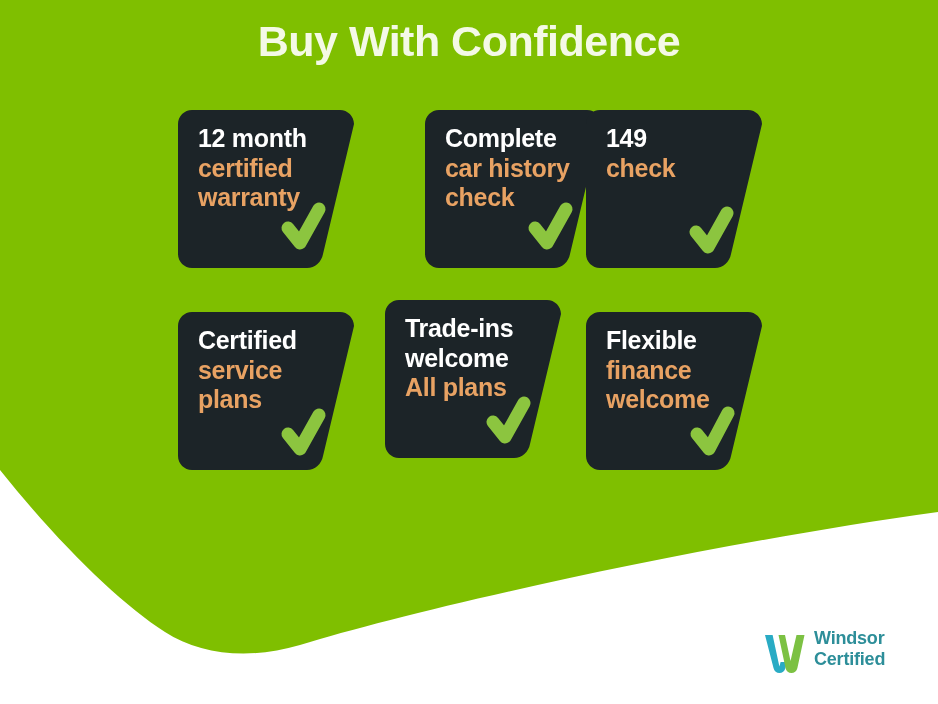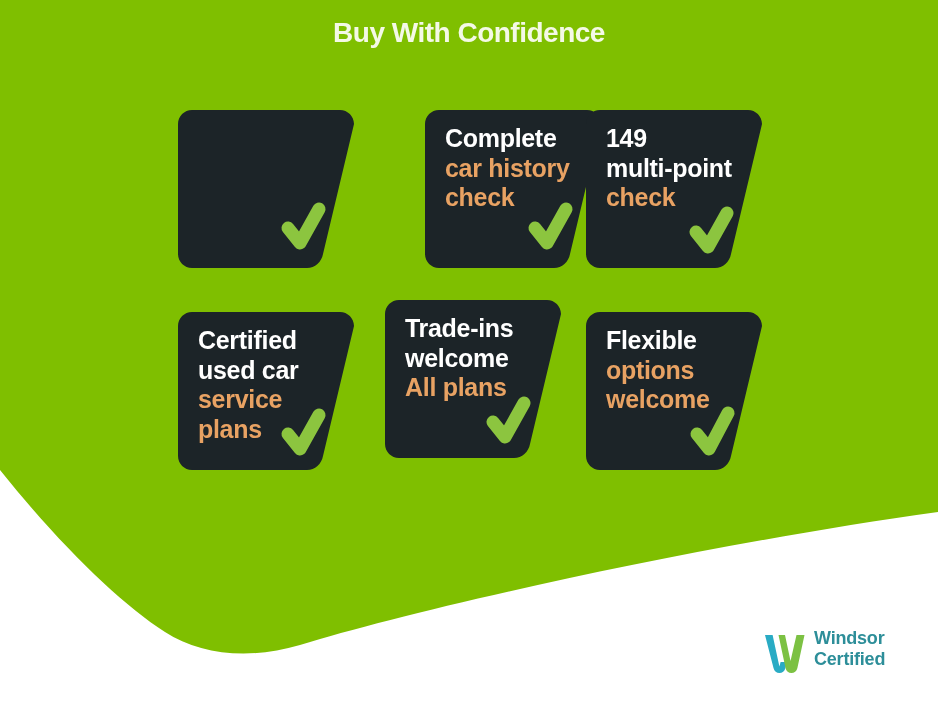--- a/index.html
+++ b/index.html
@@ -25,21 +25,21 @@
     height: 704px;
   }
 
   
   #headline {
     position: absolute;
     left: 0;
     top: 18px;
     width: 938px;
     text-align: center;
-    font-size: 28px;
+    font-size: 43px;
     font-weight: bold;
     letter-spacing: -0.5px;
     color: #f4f9e6;
     line-height: 1.1;
   }
 
   
   .card {
     position: absolute;
     color: #ffffff;
@@ -101,20 +101,25 @@
   <div id="headline">Buy With Confidence</div>
 
   <div class="card" style="left:178px; top:110px; width:176px; height:158px;">
     <svg class="card-shape" width="176" height="158" viewBox="0 0 176 158" aria-hidden="true">
       <path d="M14,0 H162 C169.7,0 176,6.3 176,14 L145,144 C143.5,152 137,158 129,158
                H14 C6.3,158 0,151.7 0,144 V14 C0,6.3 6.3,0 14,0 Z" fill="#1c2428"></path>
       <g>
         <path d="M110,118 L122,133 L141,99" stroke="#8cc53f" stroke-width="13" stroke-linecap="round" stroke-linejoin="round" fill="none"></path>
       </g>
     </svg>
+    <div class="card-text">
+      <span class="line-white">12 month</span>
+      <span class="line-orange">certified</span>
+      <span class="line-orange">warranty</span>
+    </div>
   </div>
 
   <div class="card" style="left:385px; top:110px; width:176px; height:158px;margin-left:40px;">
     <svg class="card-shape" width="176" height="158" viewBox="0 0 176 158" aria-hidden="true">
       <path d="M14,0 H162 C169.7,0 176,6.3 176,14 L145,144 C143.5,152 137,158 129,158
                H14 C6.3,158 0,151.7 0,144 V14 C0,6.3 6.3,0 14,0 Z" fill="#1c2428"></path>
       <g>
         <path d="M110,118 L122,133 L141,99" stroke="#8cc53f" stroke-width="13" stroke-linecap="round" stroke-linejoin="round" fill="none"></path>
       </g>
     </svg>
@@ -128,36 +133,34 @@
   <div class="card" style="left:586px; top:110px; width:176px; height:158px;">
     <svg class="card-shape" width="176" height="158" viewBox="0 0 176 158" aria-hidden="true">
       <path d="M14,0 H162 C169.7,0 176,6.3 176,14 L145,144 C143.5,152 137,158 129,158
                H14 C6.3,158 0,151.7 0,144 V14 C0,6.3 6.3,0 14,0 Z" fill="#1c2428"></path>
       <g>
         <path d="M110,122 L122,137 L141,103" stroke="#8cc53f" stroke-width="13" stroke-linecap="round" stroke-linejoin="round" fill="none"></path>
       </g>
     </svg>
     <div class="card-text" style="width:160px;">
       <span class="line-white">149</span>
-      <span class="line-white">multi-point</span>
       <span class="line-orange">check</span>
     </div>
   </div>
 
   <div class="card" style="left:178px; top:312px; width:176px; height:158px;">
     <svg class="card-shape" width="176" height="158" viewBox="0 0 176 158" aria-hidden="true">
       <path d="M14,0 H162 C169.7,0 176,6.3 176,14 L145,144 C143.5,152 137,158 129,158
                H14 C6.3,158 0,151.7 0,144 V14 C0,6.3 6.3,0 14,0 Z" fill="#1c2428"></path>
       <g>
         <path d="M110,122 L122,137 L141,103" stroke="#8cc53f" stroke-width="13" stroke-linecap="round" stroke-linejoin="round" fill="none"></path>
       </g>
     </svg>
     <div class="card-text">
       <span class="line-white">Certified</span>
-      <span class="line-white">used car</span>
       <span class="line-orange">service</span>
       <span class="line-orange">plans</span>
     </div>
   </div>
 
   <div class="card" style="left:385px; top:300px; width:176px; height:158px;">
     <svg class="card-shape" width="176" height="158" viewBox="0 0 176 158" aria-hidden="true">
       <path d="M14,0 H162 C169.7,0 176,6.3 176,14 L145,144 C143.5,152 137,158 129,158
                H14 C6.3,158 0,151.7 0,144 V14 C0,6.3 6.3,0 14,0 Z" fill="#1c2428"></path>
       <g>
@@ -174,21 +177,21 @@
   <div class="card" style="left:586px; top:312px; width:176px; height:117px;">
     <svg class="card-shape" width="176" height="158" viewBox="0 0 176 158" aria-hidden="true">
       <path d="M14,0 H162 C169.7,0 176,6.3 176,14 L145,144 C143.5,152 137,158 129,158
                H14 C6.3,158 0,151.7 0,144 V14 C0,6.3 6.3,0 14,0 Z" fill="#1c2428"></path>
       <g>
         <path d="M111,122 L123,137 L142,101" stroke="#8cc53f" stroke-width="13" stroke-linecap="round" stroke-linejoin="round" fill="none"></path>
       </g>
     </svg>
     <div class="card-text">
       <span class="line-white">Flexible</span>
-      <span class="line-orange">options</span>
+      <span class="line-orange">finance</span>
       <span class="line-orange">welcome</span>
     </div>
   </div>
 
   <div id="logo">
     <svg id="logo-mark" width="46" height="46" viewBox="0 0 46 46" aria-hidden="true">
       <path d="M3,5 L11.5,38 C12.3,41.4 14.6,43 17.4,43 C20.3,43 22.6,41.3 23.4,38 L24.8,32 L18.6,32 L17.4,36.6 L10.6,5 Z" fill="#29abc4"></path>
       <path d="M23,5 L28.5,31 L34.5,5 L42.5,5 L35.4,38 C34.6,41.4 32.3,43 29.4,43 C26.6,43 24.3,41.3 23.5,38 L16.5,5 Z" fill="#7cc143"></path>
     </svg>
     <div id="logo-text">

